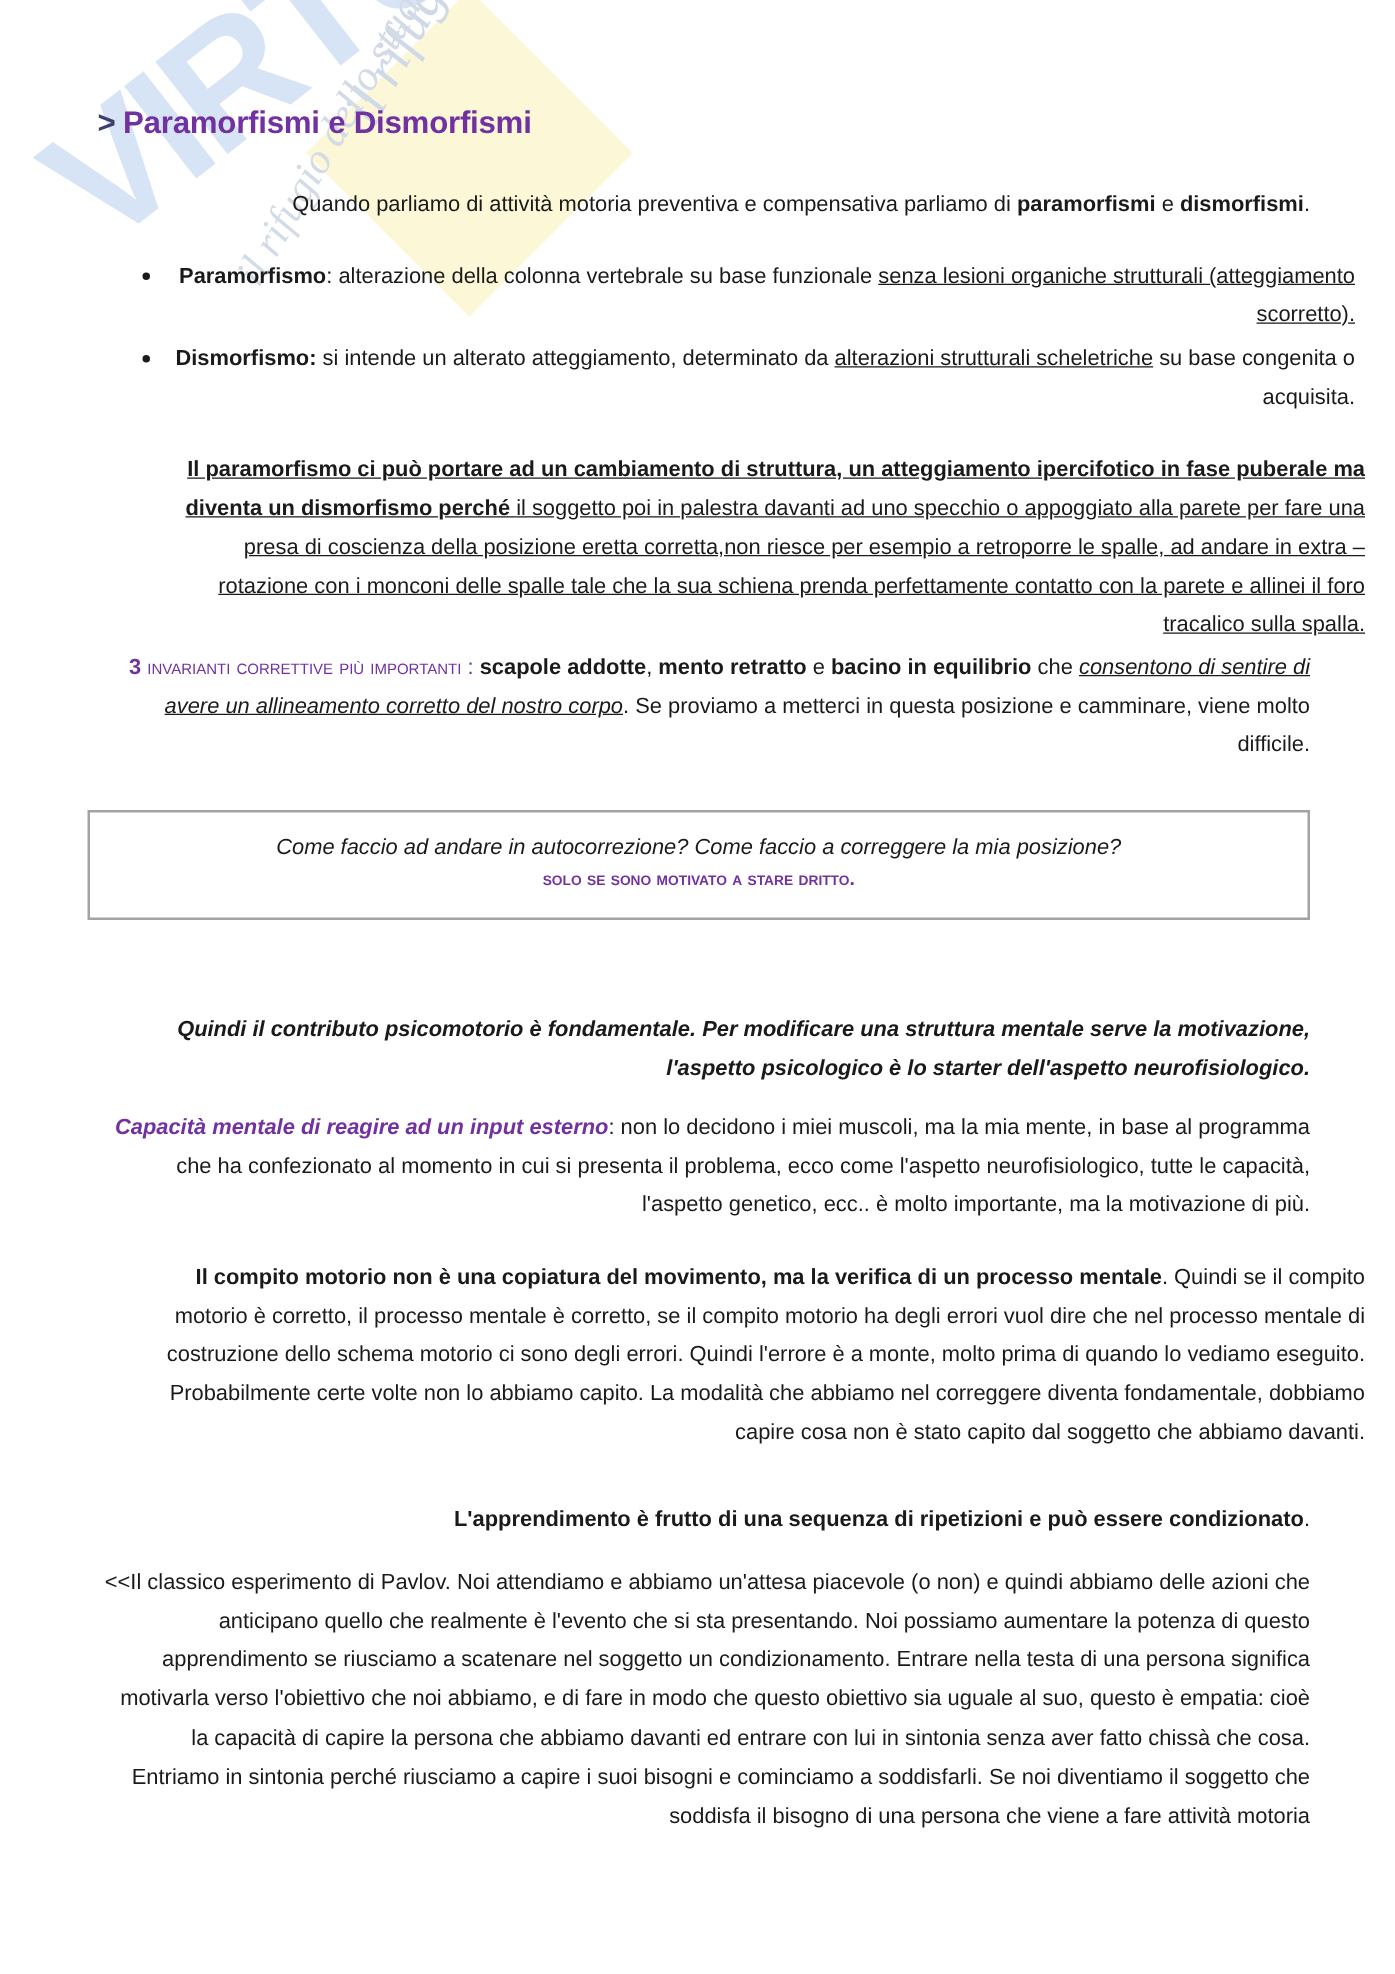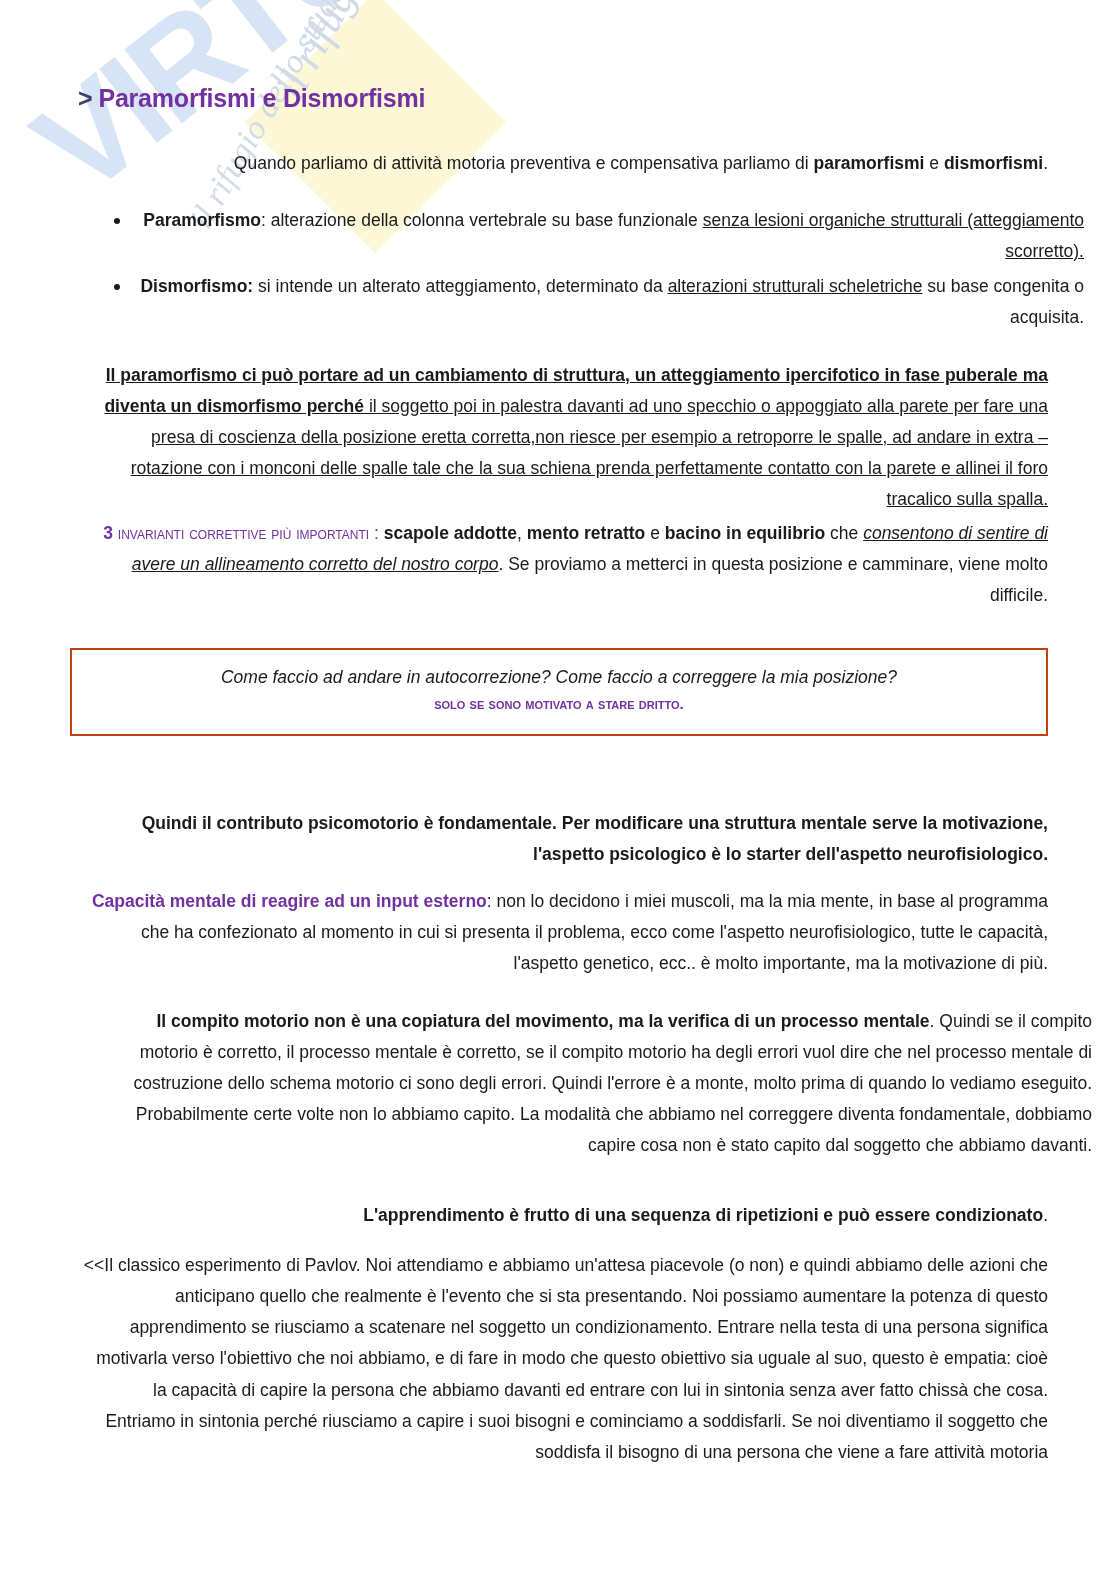--- a/index.html
+++ b/index.html
@@ -103,21 +103,21 @@
     position: absolute;
     left: 80px;
     width: 968px;
     font-size: 17.5px;
     line-height: 1.78;
     color: #1a1a1a;
     text-align: right;
   }
   .p-intro   { top: 130px; }
   .bullets   { top: 205px; left: 104px; width: 944px; }
-  .p-strong  { top: 342px; }
+  .p-strong  { top: 342px; margin-left: 44px; }
   .p-invar   { top: 500px; }
   .p-quindi  { top: 790px; }
   .p-cap     { top: 868px; }
   .p-compito { top: 988px; margin-left: 44px; }
   .p-appr    { top: 1182px; }
   .p-pavlov  { top: 1232px; margin-top: 18px; }
 
   ul.bullets {
     margin: 0;
     padding-left: 36px;
@@ -134,37 +134,37 @@
     left: -26px;
     top: 13px;
     width: 6px;
     height: 6px;
     border-radius: 50%;
     background: #1a1a1a;
   }
 
   b, strong { font-weight: bold; }
   .u   { text-decoration: underline; }
-  .bi  { font-weight: bold; }
+  .bi  { font-weight: bold; font-style: italic; }
   .bu  { font-weight: bold; text-decoration: underline; }
   .iu  { font-style: italic; text-decoration: underline; }
   .purple { color: #7231a0; }
   .sc {
     font-variant: small-caps;
     text-transform: lowercase;
   }
 
   
   .quote-box {
     position: absolute;
     left: 70px;
     top: 648px;
     width: 978px;
     height: 88px;
-    border: 2px solid #c2410c;
+    border: 2px solid #a3a3a3;
     background: #ffffff;
     box-sizing: border-box;
   }
   .quote-line1 {
     text-align: center;
     font-style: italic;
     font-size: 17.5px;
     color: #1a1a1a;
     margin-top: 17px;
   }

